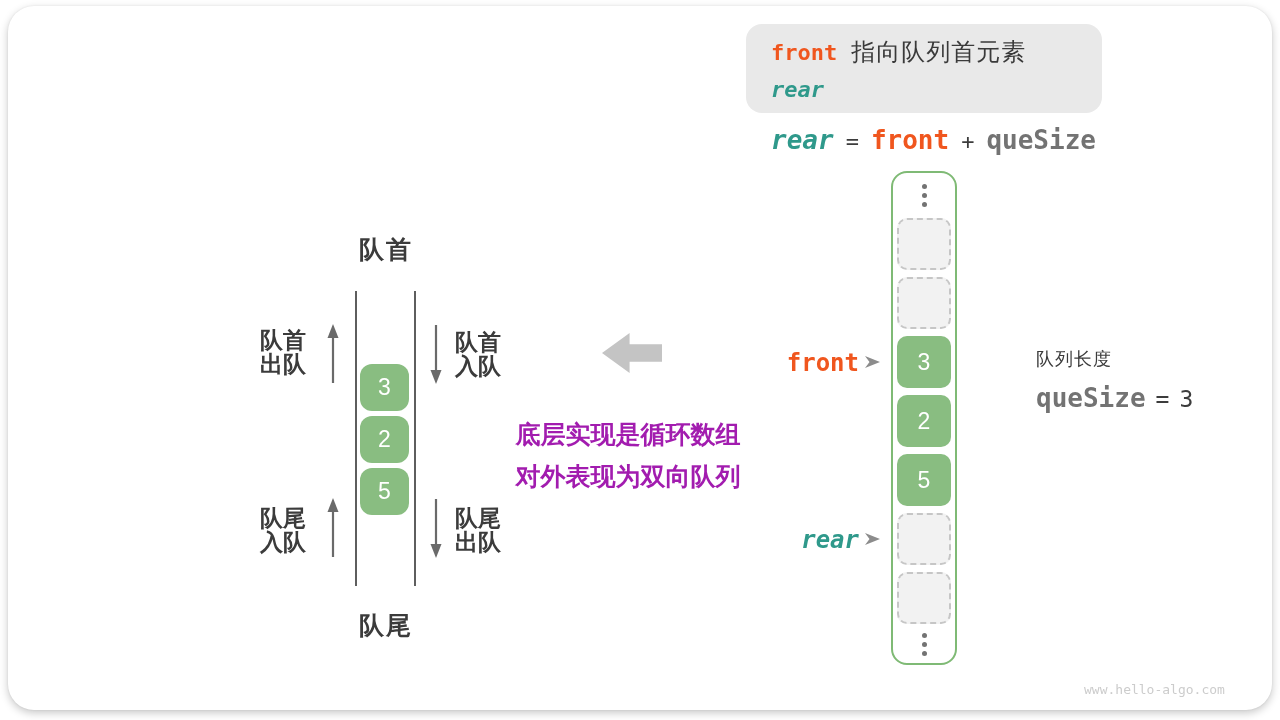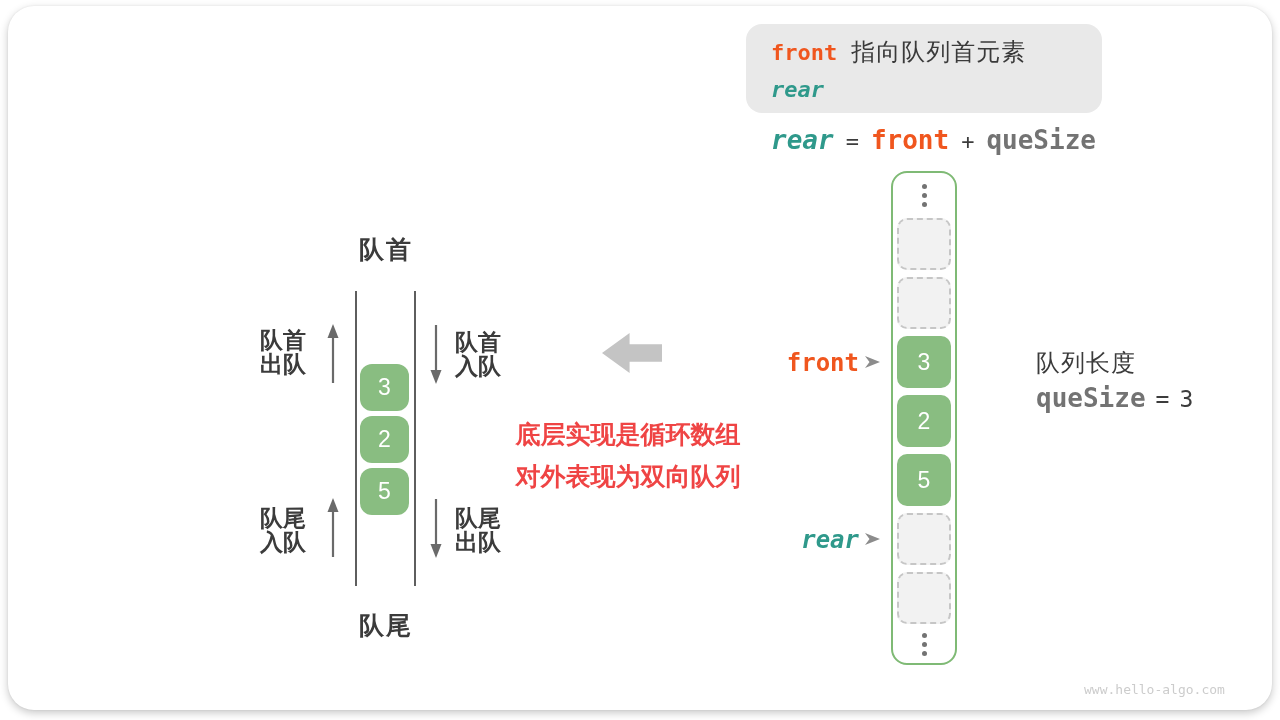--- a/index.html
+++ b/index.html
@@ -44,40 +44,40 @@
   }
   .side-label { font-size: 23px; font-weight: bold; line-height: 24px; color: #3b3b3b; }
 
   
   .big-arrow {
     left: 594px; top: 327px; width: 60px; height: 40px; background: #c4c4c4;
     -webkit-clip-path: polygon(0 50%, 46% 0, 46% 28%, 100% 28%, 100% 72%, 46% 72%, 46% 100%);
     clip-path: polygon(0 50%, 46% 0, 46% 28%, 100% 28%, 100% 72%, 46% 72%, 46% 100%);
   }
   .caption { left: 480px; top: 407px; width: 280px; text-align: center;
-    font-size: 25px; font-weight: bold; color: #ef4444; line-height: 42px; }
+    font-size: 25px; font-weight: bold; color: #a21caf; line-height: 42px; }
 
   
   .arr-container {
     left: 883px; top: 165px; width: 66px; height: 494px;
     border: 2px solid #7fba75; border-radius: 16px; background: #ffffff;
   }
   .arr-cell { left: 889px; width: 54px; height: 52px; border-radius: 10px; }
   .arr-cell.empty { background: #f2f2f2; border: 2px dashed #c6c6c6; }
   .arr-cell.filled {
     background: #89bd81; color: #ffffff; font-size: 23px;
     display: flex; align-items: center; justify-content: center;
   }
   .ellipsis { left: 911px; display: flex; flex-direction: column; gap: 4px; align-items: center; width: 10px; }
   .ellipsis .dot { width: 5px; height: 5px; border-radius: 50%; background: #737373; }
 
   .ptr-label { width: 96px; text-align: right; font-family: "DejaVu Sans Mono", "Liberation Mono", monospace; font-weight: bold; font-size: 24px; }
 
   
-  .qlen-label { left: 1028px; top: 341px; font-size: 24px; color: #3b3b3b; letter-spacing: 1px; }
+  .qlen-label { left: 1028px; top: 341px; font-size: 18px; color: #3b3b3b; letter-spacing: 1px; }
   .qlen-line { left: 1028px; top: 377px; display: flex; align-items: baseline; gap: 10px; }
   .qlen-line .code { font-size: 26px; }
   .qlen-line .op { font-family: "DejaVu Sans Mono", "Liberation Mono", monospace; font-size: 23px; color: #3c3c3c; }
 
   
   .step-badge {
     left: 35px; top: 642px; width: 147px; height: 50px;
     border: 2px solid #c9c9c9; border-radius: 10px; background: #fefefe;
     display: flex; align-items: center; justify-content: center;
     font-family: "DejaVu Sans Mono", "Liberation Mono", monospace;

